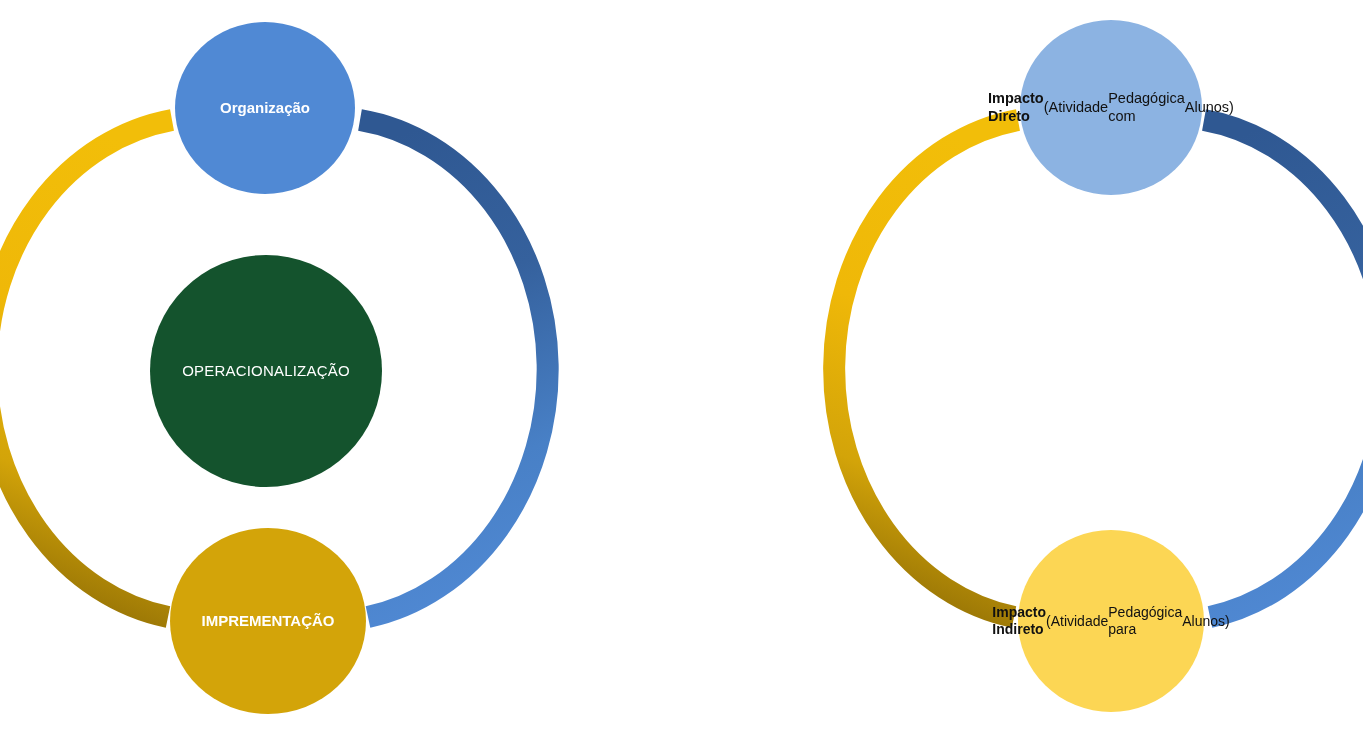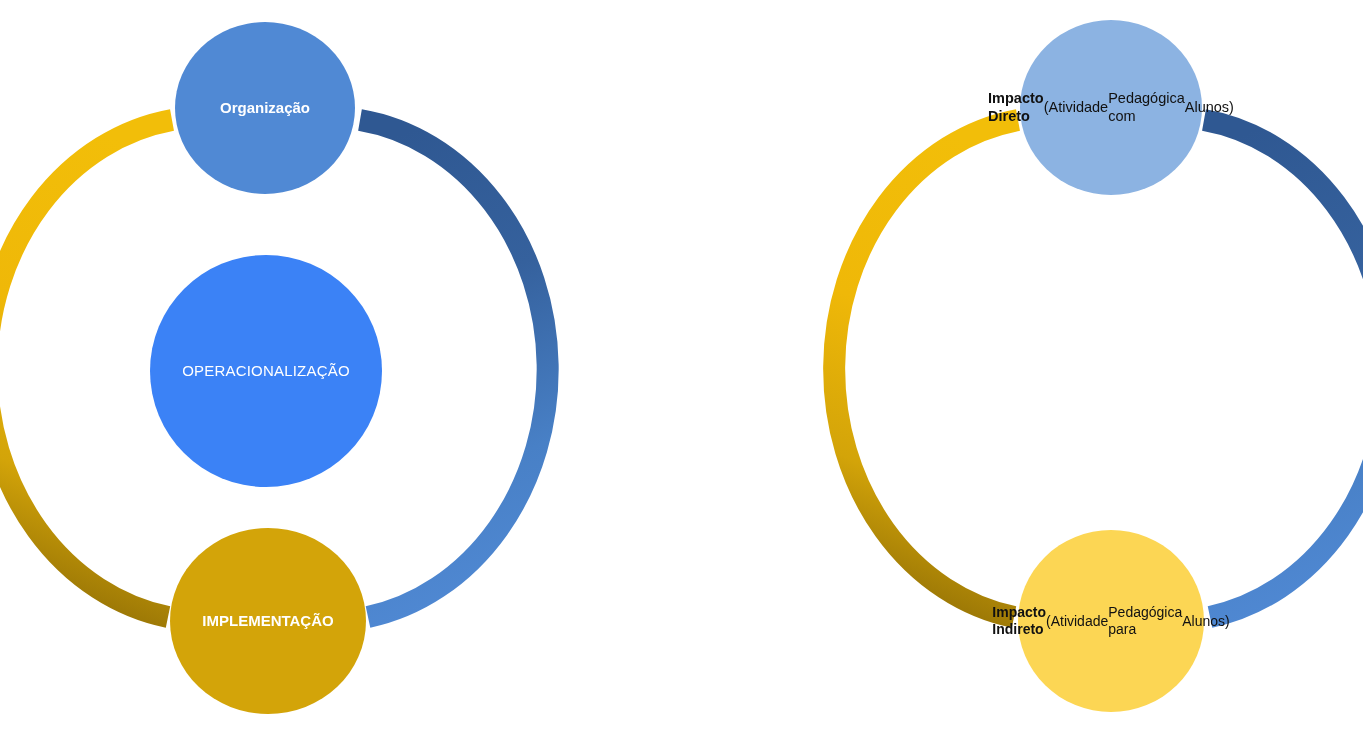--- a/index.html
+++ b/index.html
@@ -63,21 +63,21 @@
   #l-top {
     left: 175px; top: 22px;
     width: 180px; height: 172px;
     background: #5089D4;
     color: #ffffff;
     font-size: 15px;
   }
   #l-center {
     left: 150px; top: 255px;
     width: 232px; height: 232px;
-    background: #3b82f6;
+    background: #14532d;
     color: #ffffff;
     font-size: 15px;
   }
   #l-bottom {
     left: 170px; top: 528px;
     width: 196px; height: 186px;
     background: #D3A409;
     color: #ffffff;
     font-size: 15px;
   }
@@ -135,21 +135,21 @@
 
     <div class="node" id="l-top">
       <span class="line-main">Organização</span>
     </div>
 
     <div class="node" id="l-center">
       <span class="line-caps">OPERACIONALIZAÇÃO</span>
     </div>
 
     <div class="node" id="l-bottom">
-      <span class="line-main">IMPLEMENTAÇÃO</span>
+      <span class="line-main">IMPREMENTAÇÃO</span>
     </div>
   </div>
 
   <div class="diagram" id="diagram-right">
 
     <svg class="ring-svg" viewBox="0 0 553 736">
       <defs>
         <linearGradient id="goldGradR" x1="0.45" y1="0" x2="0.30" y2="1">
           <stop offset="0%" stop-color="#F2BE09"></stop>
           <stop offset="40%" stop-color="#EFB808"></stop>

